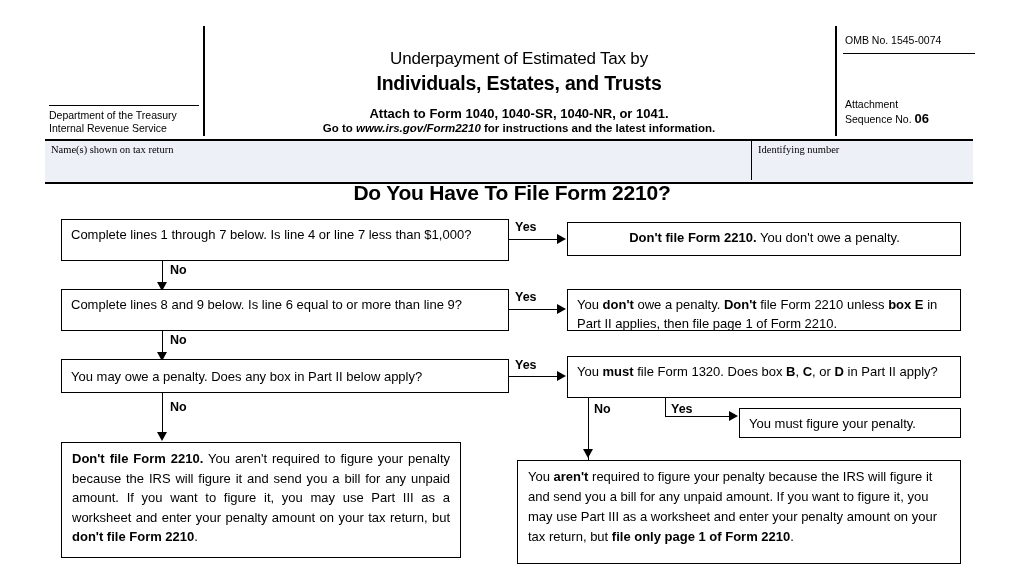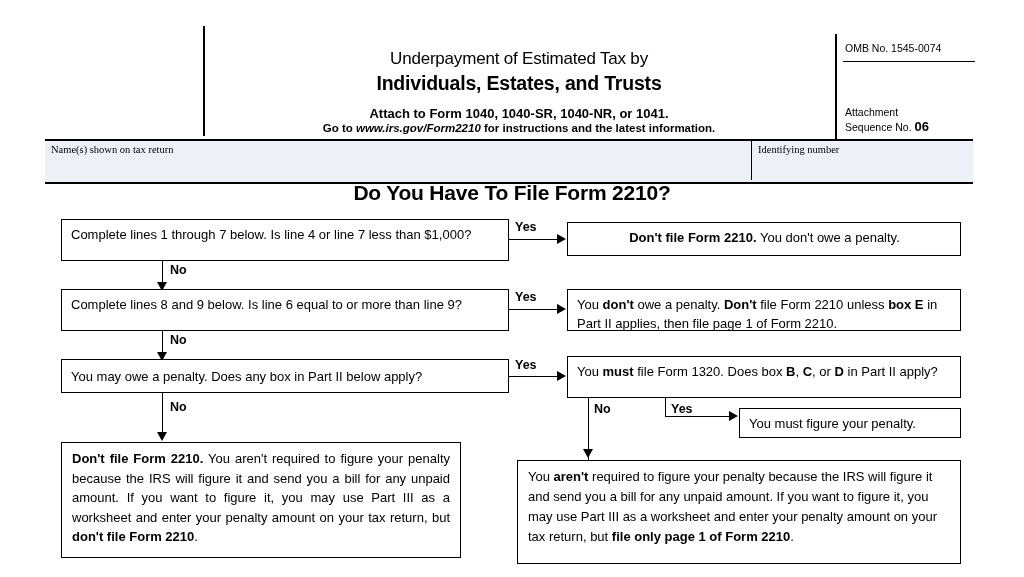--- a/index.html
+++ b/index.html
@@ -30,21 +30,21 @@
   .hdr-center{
     position:absolute;left:160px;top:0;width:628px;height:110px;
     text-align:center;
   }
   .title1{font-size:17px;font-weight:normal;line-height:25px;margin-top:20px;letter-spacing:-.2px;}
   .title2{font-size:19.5px;font-weight:bold;line-height:25px;letter-spacing:-.2px;}
   .sub1{font-size:13px;font-weight:bold;margin-top:10px;line-height:15px;}
   .sub2{font-size:11.5px;font-weight:bold;line-height:15px;}
   .sub2 i{font-style:italic;}
   .hdr-right{
-    position:absolute;left:790px;top:8px;width:138px;height:110px;
+    position:absolute;left:790px;top:0;width:138px;height:110px;
     border-left:2px solid #000;
   }
   .omb{position:absolute;left:8px;top:8px;font-size:10.5px;white-space:nowrap;}
   .omb-rule{position:absolute;left:6px;top:27px;width:132px;border-top:1px solid #000;}
   .year{position:absolute;left:0;top:30px;width:138px;text-align:center;white-space:nowrap;}
   .yr-outline{
     font-size:30px;font-weight:bold;letter-spacing:-1px;
     color:#ffffff;
     -webkit-text-stroke:1.3px #000;
     text-shadow:none;
@@ -99,20 +99,24 @@
   }
 </style>
 </head>
 <body>
 
 <div class="page">
 
   <div class="header">
 
     <div class="hdr-left">
+      <div class="dept">
+        <div>Department of the Treasury</div>
+        <div>Internal Revenue Service</div>
+      </div>
     </div>
 
     <div class="hdr-center">
       <div class="title1">Underpayment of Estimated Tax by</div>
       <div class="title2">Individuals, Estates, and Trusts</div>
       <div class="sub1">Attach to Form 1040, 1040-SR, 1040-NR, or 1041.</div>
       <div class="sub2"><span>Go to </span><i>www.irs.gov/Form2210</i><span> for instructions and the latest information.</span></div>
     </div>
 
     <div class="hdr-right">

